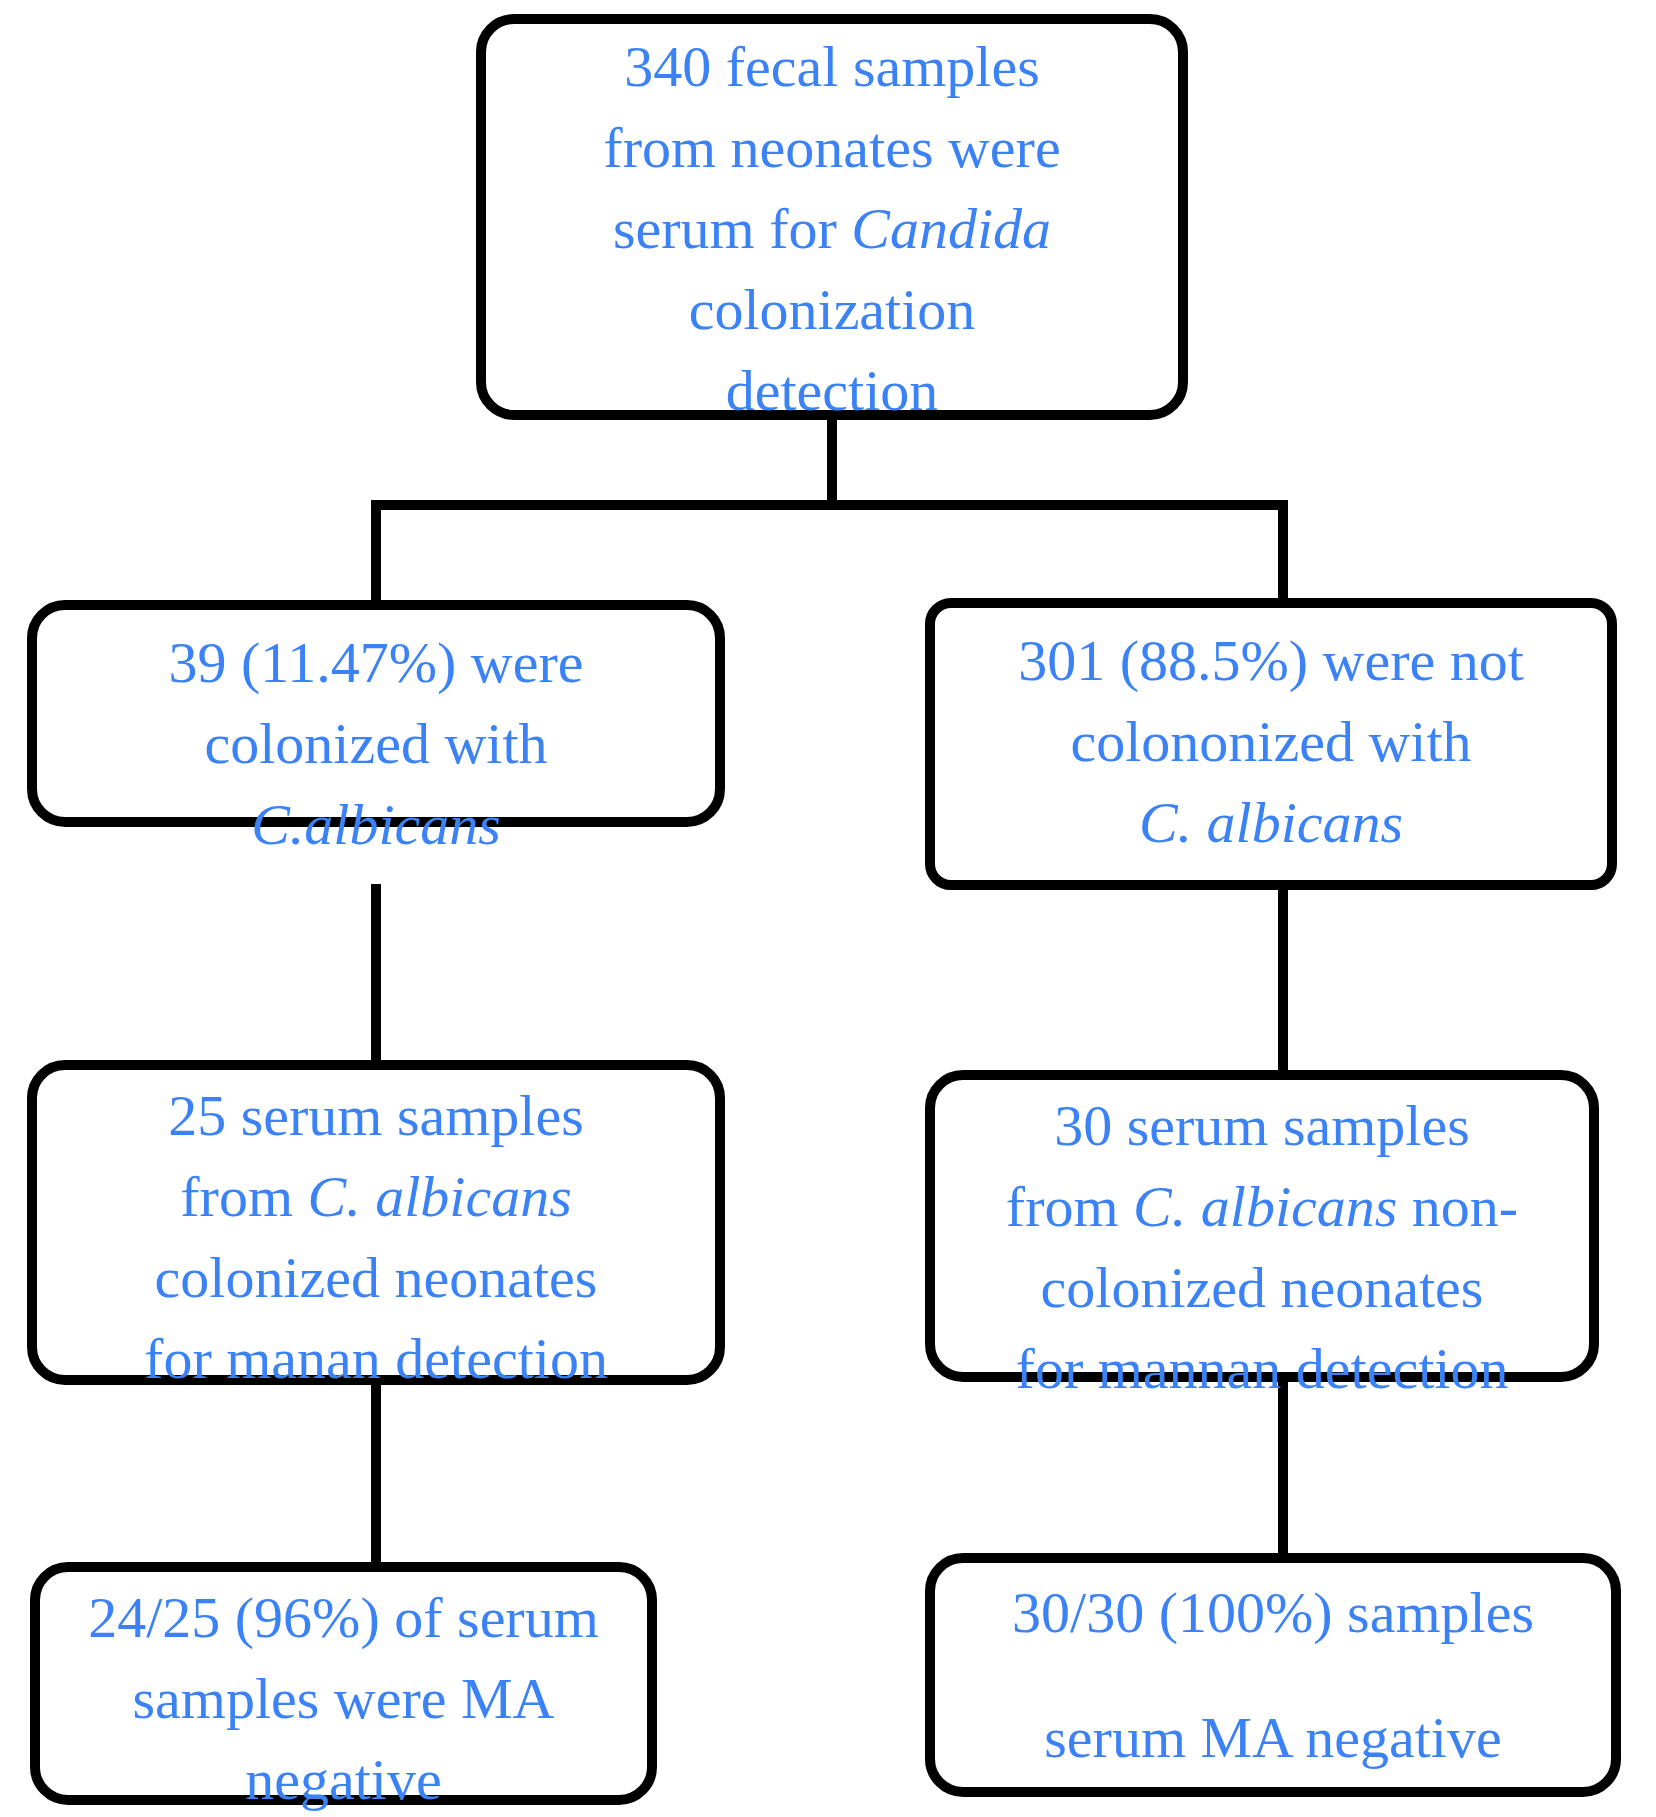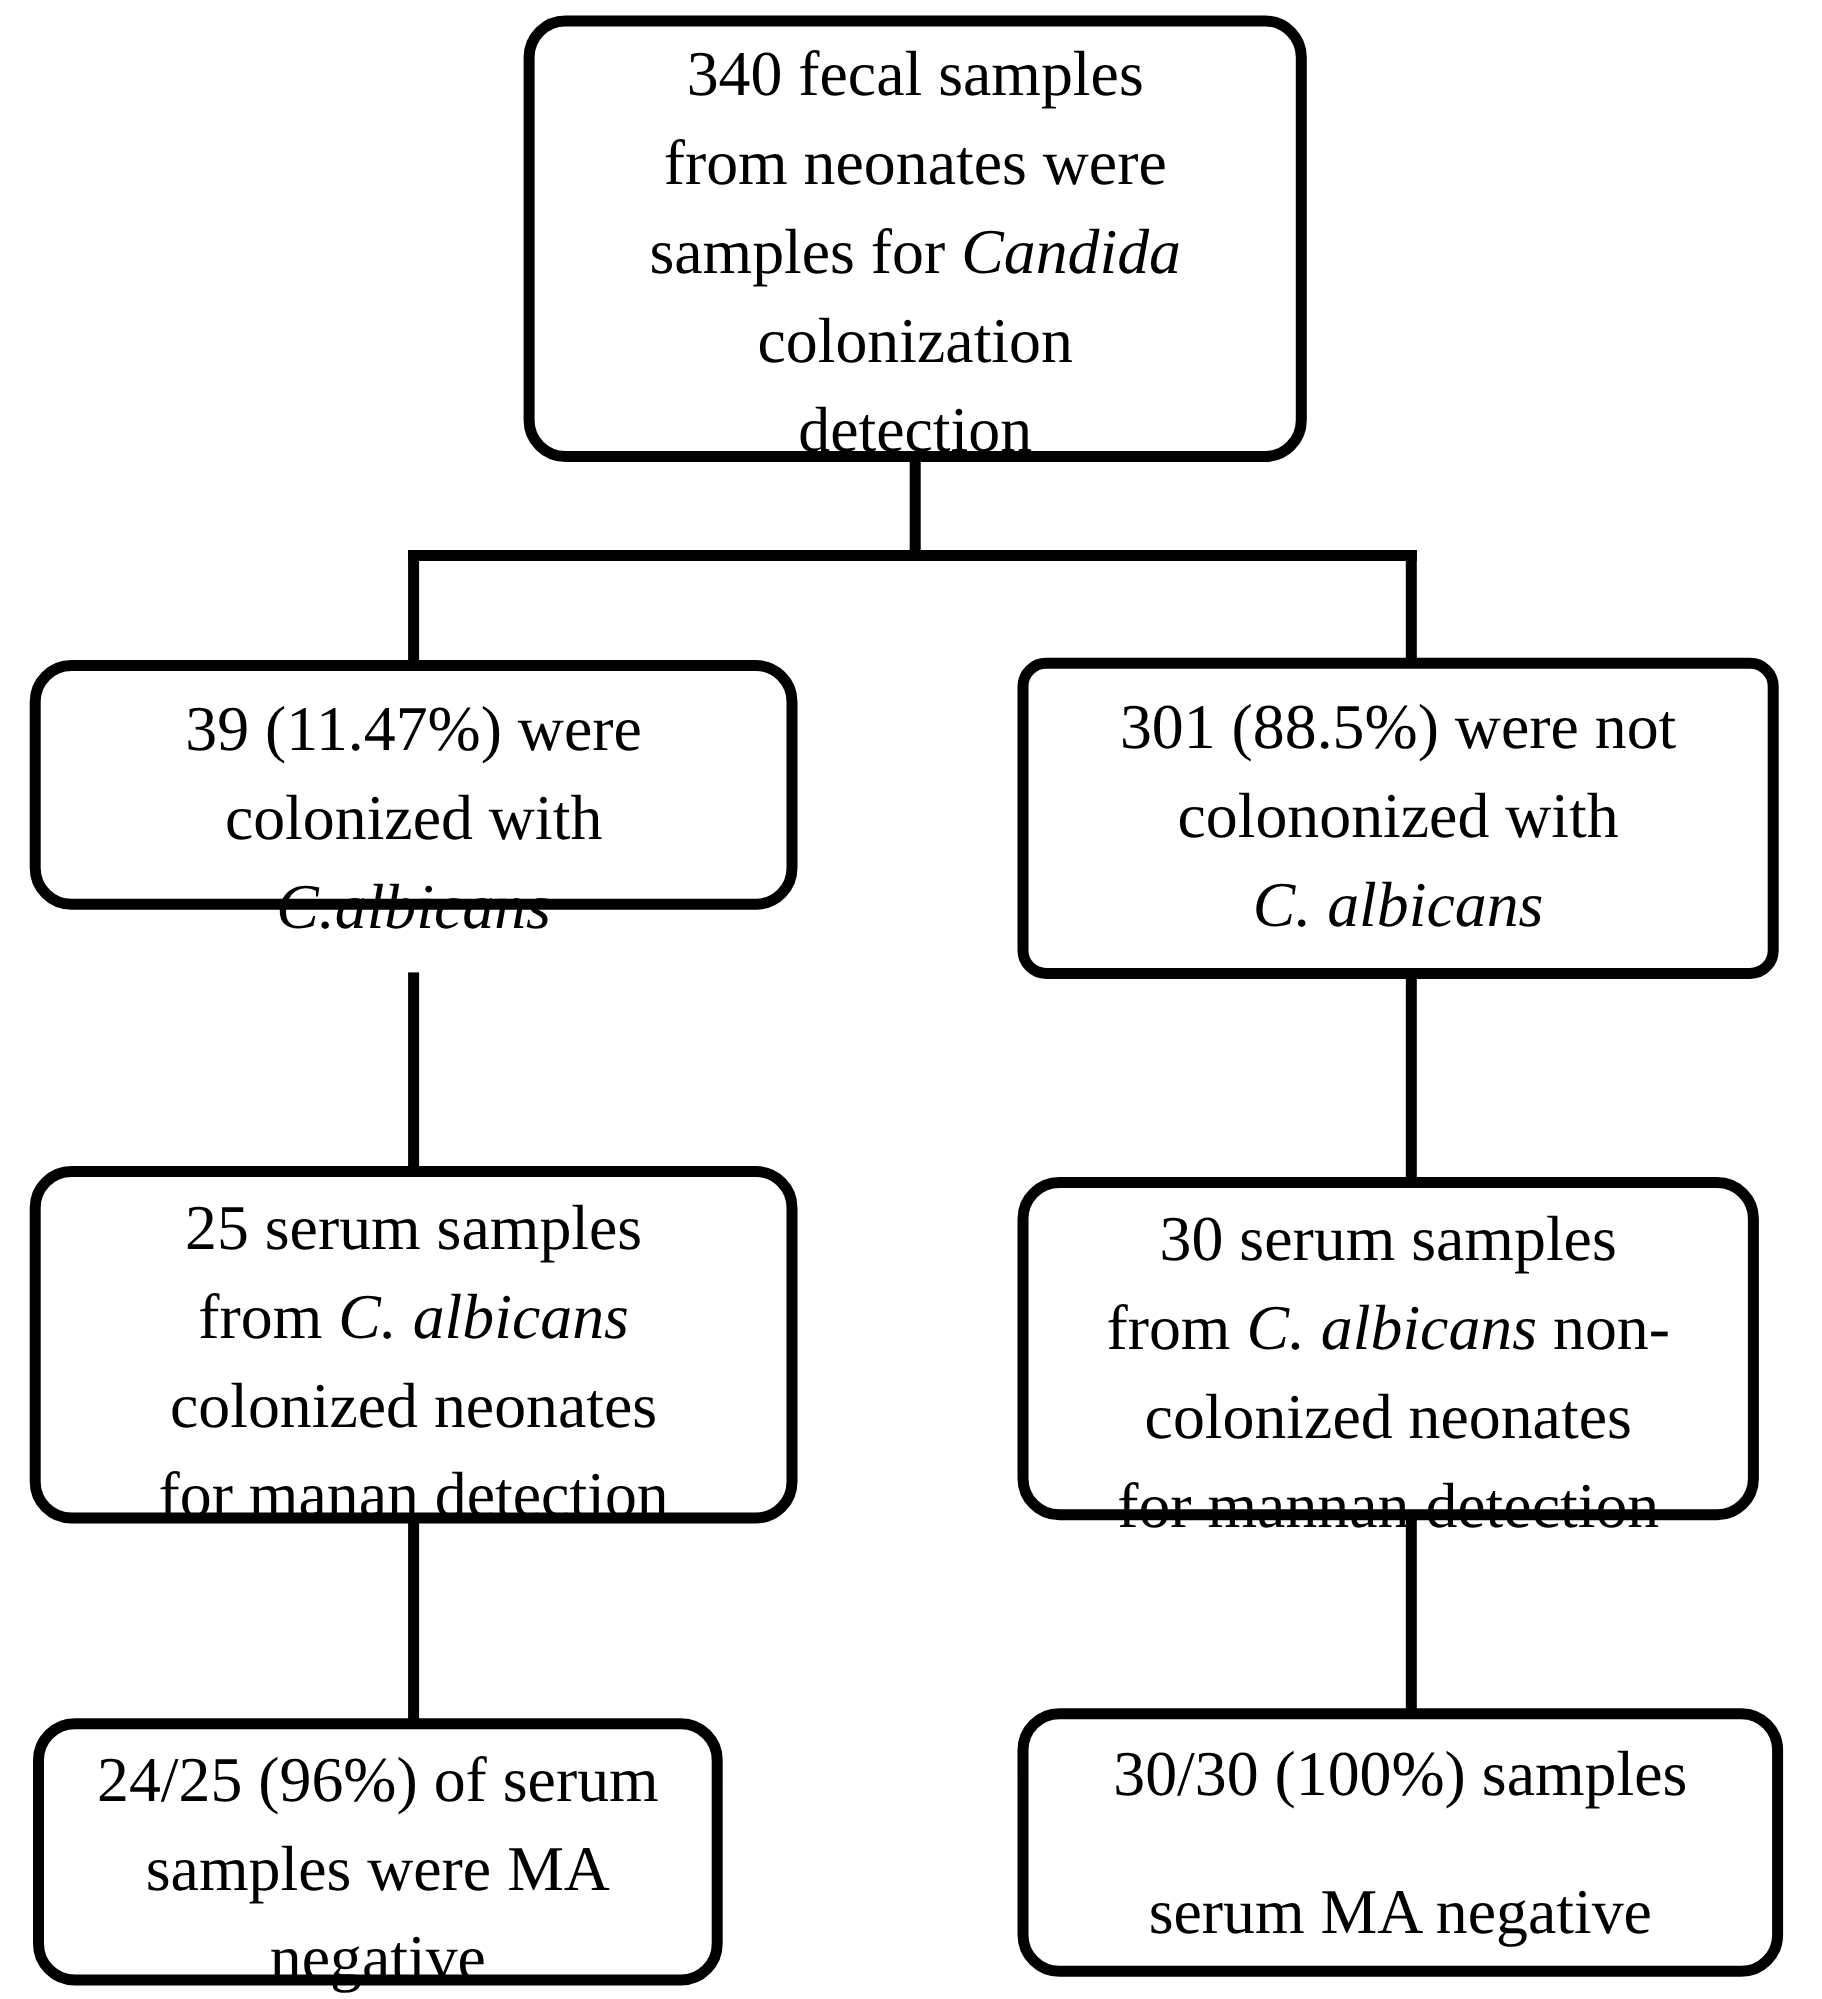--- a/index.html
+++ b/index.html
@@ -6,21 +6,21 @@
     margin: 0;
     padding: 0;
     background: #ffffff;
   }
   .canvas {
     position: relative;
     width: 1656px;
     height: 1817px;
     background: #ffffff;
     font-family: "Liberation Serif", serif;
-    color: #000000;
+    color: #3b82f6;
     overflow: hidden;
   }
   .box {
     position: absolute;
     box-sizing: border-box;
     border: 10px solid #000000;
     border-radius: 38px;
     background: transparent;
     text-align: center;
     font-size: 58px;
@@ -58,21 +58,21 @@
   <div class="connector" style="left:371px; top:500px; width:10px; height:104px;"></div>
   <div class="connector" style="left:1278px; top:500px; width:10px; height:102px;"></div>
   <div class="connector" style="left:371px; top:884px; width:10px; height:180px;"></div>
   <div class="connector" style="left:1278px; top:886px; width:10px; height:188px;"></div>
   <div class="connector" style="left:371px; top:1381px; width:10px; height:185px;"></div>
   <div class="connector" style="left:1278px; top:1378px; width:10px; height:179px;"></div>
 
   <div class="box" style="left:476px; top:14px; width:712px; height:406px; padding-top:2px;">
       <div class="line"><span>340 fecal samples</span></div>
       <div class="line"><span>from neonates were</span></div>
-      <div class="line"><span>samples for </span><span class="italic">Candida</span></div>
+      <div class="line"><span>serum for </span><span class="italic">Candida</span></div>
       <div class="line"><span>colonization</span></div>
       <div class="line"><span>detection</span></div>
     </div>
 
   <div class="box" style="left:27px; top:600px; width:698px; height:227px;">
       <div class="line"><span>39 (11.47%) were</span></div>
       <div class="line"><span>colonized with</span></div>
       <div class="line"><span class="italic">C.albicans</span></div>
     </div>
 

